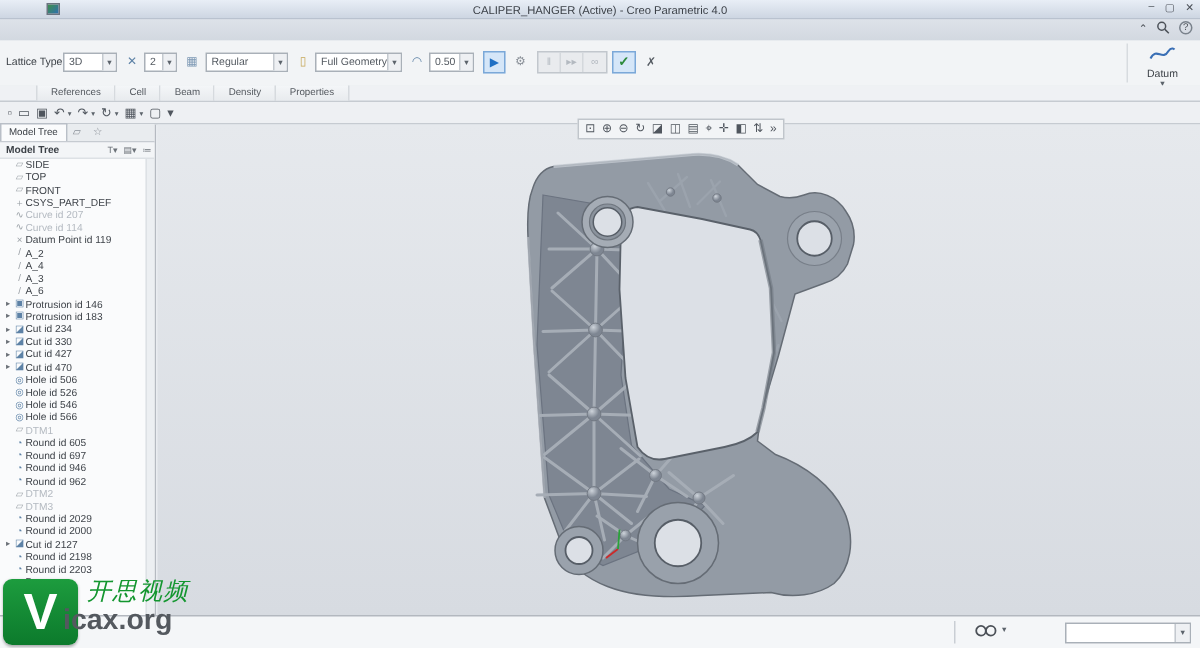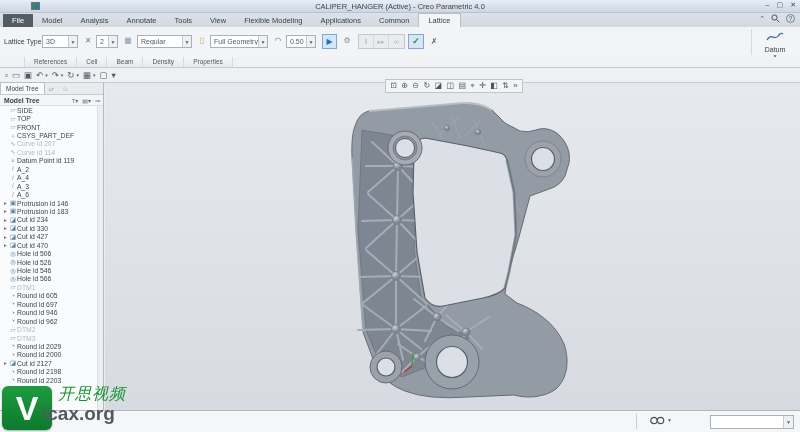--- a/index.html
+++ b/index.html
@@ -119,32 +119,20 @@
     <div id="app-icon"></div>
     <div id="title-text">CALIPER_HANGER (Active) - Creo Parametric 4.0</div>
     <div id="win-controls">
       <span>–</span>
       <span>▢</span>
       <span>✕</span>
     </div>
   </div>
 
   <div id="menubar">
-    <div id="menu-tabs" style="display:flex; align-items:flex-end;">
-        <span class="menu-tab file">File</span>
-        <span class="menu-tab">Model</span>
-        <span class="menu-tab">Analysis</span>
-        <span class="menu-tab">Annotate</span>
-        <span class="menu-tab">Tools</span>
-        <span class="menu-tab">View</span>
-        <span class="menu-tab">Flexible Modeling</span>
-        <span class="menu-tab">Applications</span>
-        <span class="menu-tab">Common</span>
-        <span class="menu-tab selected">Lattice</span>
-      </div>
     <div id="menubar-right">
       <span class="mini">⌃</span>
       <svg width="9" height="9">
         <circle cx="3.5" cy="3.5" r="2.6" fill="none" stroke="#4c5158" stroke-width="1"></circle>
         <line x1="5.6" y1="5.6" x2="8.2" y2="8.2" stroke="#4c5158" stroke-width="1"></line>
       </svg>
       <span class="help-circ">?</span>
     </div>
   </div>
 

